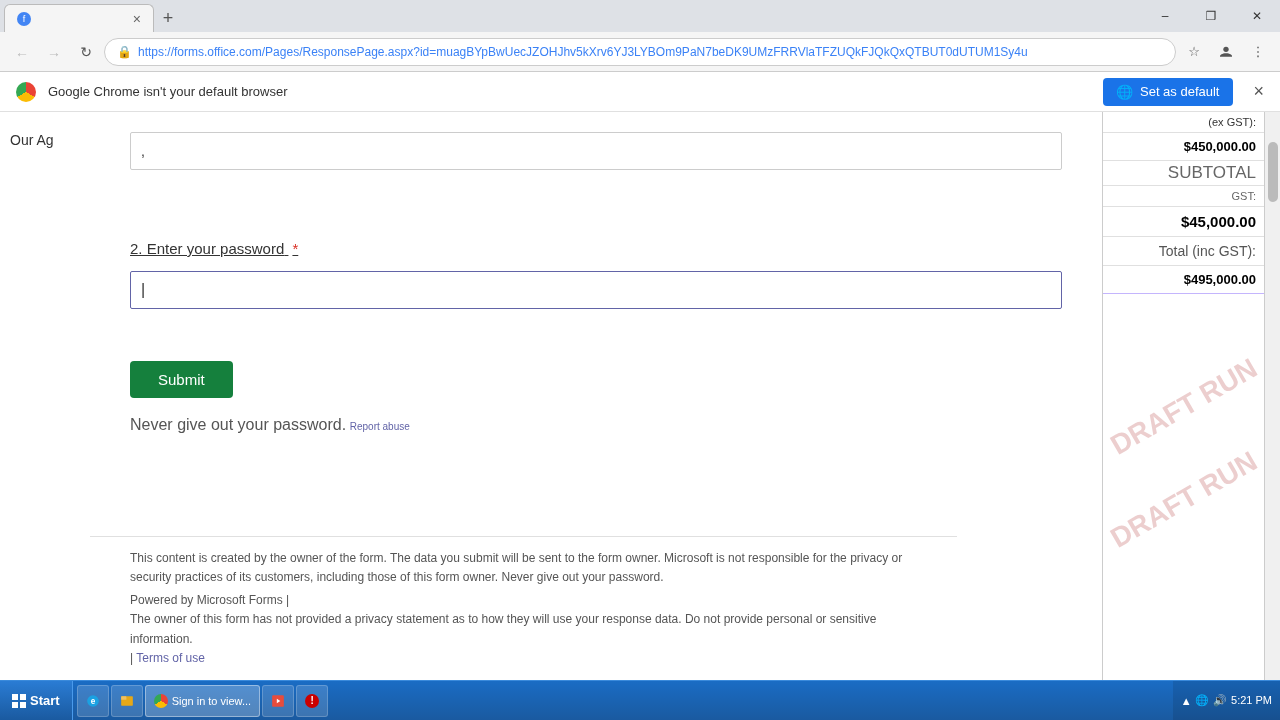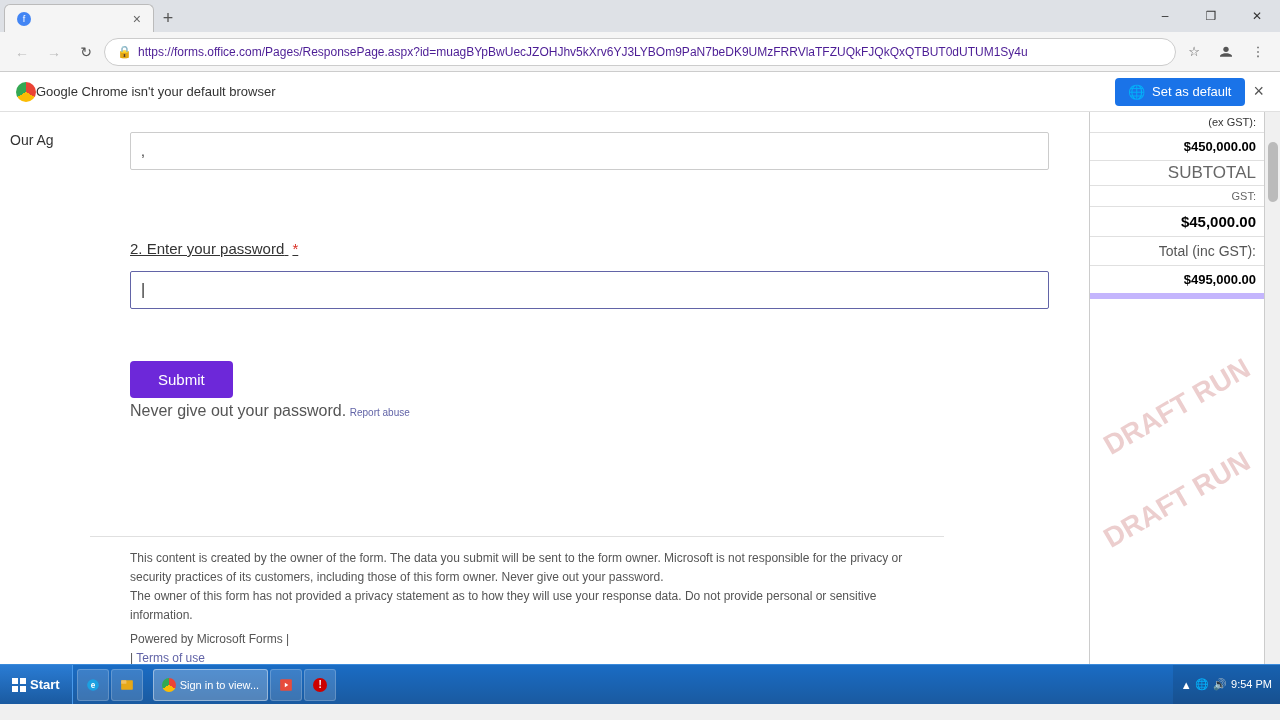--- a/index.html
+++ b/index.html
@@ -1,40 +1,40 @@
 <!DOCTYPE html>
 <html><head>
   <meta charset="utf-8">
   <style>
     * { margin: 0; padding: 0; box-sizing: border-box; }
     body { font-family: 'Segoe UI', Arial, sans-serif; font-size: 13px; background: #f0f0f0; overflow: hidden; width: 1280px; height: 720px; }
 
     
     .taskbar {
-      position: fixed; bottom: 16px; left: 0; width: 1280px; height: 40px;
+      position: fixed; bottom: 0; left: 0; width: 1280px; height: 40px;
       background: linear-gradient(to bottom, #1a6cc4, #1a5aa0);
       display: flex; align-items: center; z-index: 1000;
       border-top: 1px solid #3a8adb;
     }
     .taskbar-start {
       display: flex; align-items: center; padding: 0 12px; height: 100%;
       background: linear-gradient(to bottom, #2a7cd4, #1a5aa0);
       color: white; font-weight: bold; font-size: 13px; gap: 4px;
       border-right: 1px solid #4a9aeb;
     }
     .taskbar-apps {
       display: flex; align-items: center; height: 100%; flex: 1; padding: 0 4px; gap: 2px;
     }
     .taskbar-app-btn {
       display: flex; align-items: center; height: 32px; padding: 0 8px;
       background: rgba(255,255,255,0.15); border: 1px solid rgba(255,255,255,0.2);
       border-radius: 3px; color: white; font-size: 11px; gap: 4px; cursor: pointer;
     }
     .taskbar-app-btn.active {
-      background: rgba(255,255,255,0.25); border-color: rgba(255,255,255,0.4); margin-left: 8px;
+      background: rgba(255,255,255,0.25); border-color: rgba(255,255,255,0.4);
     }
     .taskbar-tray {
       display: flex; align-items: center; height: 100%; padding: 0 8px; gap: 4px;
       background: rgba(0,0,0,0.1); font-size: 11px; color: white;
     }
     .tray-time { text-align: center; line-height: 1.3; }
 
     
     .browser {
       position: absolute; top: 0; left: 0; width: 1280px; height: 680px;
@@ -67,28 +67,28 @@
       display: flex; align-items: center; height: 40px; background: #f5f5f5;
       border-bottom: 1px solid #ccc; padding: 0 8px; gap: 4px;
     }
     .nav-btn { width: 28px; height: 28px; border-radius: 50%; display: flex; align-items: center; justify-content: center; color: #555; font-size: 14px; cursor: pointer; }
     .nav-btn.disabled { color: #bbb; cursor: default; }
     .address-bar {
       flex: 1; height: 28px; background: white; border: 1px solid #ccc;
       border-radius: 14px; display: flex; align-items: center; padding: 0 12px;
       font-size: 12px; color: #333; gap: 6px;
     }
-    .address-text { flex: 1; overflow: hidden; text-overflow: ellipsis; white-space: nowrap; font-size: 12px; color: #4c1d95; }
+    .address-text { flex: 1; overflow: hidden; text-overflow: ellipsis; white-space: nowrap; font-size: 12px; color: #3b82f6; }
     .nav-icons { display: flex; gap: 4px; align-items: center; }
     .nav-icon-btn { width: 28px; height: 28px; border-radius: 50%; display: flex; align-items: center; justify-content: center; color: #555; font-size: 13px; cursor: pointer; }
 
     
     .default-banner {
       display: flex; align-items: center; height: 40px; background: white;
-      border-bottom: 1px solid #e0e0e0; padding: 0 16px; gap: 0;
+      border-bottom: 1px solid #e0e0e0; padding: 0 16px; gap: 12px;
     }
     .chrome-logo { width: 20px; height: 20px; border-radius: 50%; background: conic-gradient(#ea4335 120deg, #fbbc05 120deg 240deg, #34a853 240deg); flex-shrink: 0; }
     .default-banner-text { font-size: 13px; color: #333; flex: 1; }
     .set-default-btn {
       display: flex; align-items: center; gap: 6px; padding: 6px 14px;
       background: #1a73e8; color: white; border-radius: 4px; font-size: 13px; cursor: pointer;
     }
     .set-default-btn .globe { font-size: 14px; }
     .banner-close { color: #555; font-size: 18px; cursor: pointer; margin-left: 8px; }
 
@@ -108,21 +108,21 @@
 
     
     .side-label {
       position: absolute; left: 0; top: 0; width: 102px; height: 100%;
       background: white; display: flex; align-items: flex-start; padding: 20px 10px;
       font-size: 14px; color: #333; font-weight: 500; border-right: 1px solid #e0e0e0;
     }
 
     
     .right-panel {
-      width: 175px; background: white; border-left: 1px solid #ccc;
+      width: 162px; background: white; border-left: 1px solid #ccc;
       display: flex; flex-direction: column; overflow: hidden;
     }
     .right-header {
       padding: 4px 8px; font-size: 11px; color: #333; border-bottom: 1px solid #e0e0e0;
       text-align: right;
     }
 
     
     .scrollbar-area {
       width: 16px; background: #f0f0f0; border-left: 1px solid #ccc;
@@ -140,23 +140,23 @@
     .question-label .required { color: #d93025; margin-left: 4px; }
     .text-input {
       width: 100%; height: 38px; border: 1px solid #ccc; border-radius: 2px;
       padding: 0 10px; font-size: 14px; color: #333; outline: none;
     }
     .text-input.active { border-color: #6264a7; }
     .input-with-cursor { position: relative; }
     @keyframes blink { 0%,100%{opacity:1;} 50%{opacity:0;} }
 
     .submit-btn {
-      display: inline-block; padding: 10px 28px; background: #6d28d9;
+      display: inline-block; padding: 10px 28px; background: #15803d;
       color: white; border: none; border-radius: 4px; font-size: 15px;
-      cursor: pointer; margin-bottom: 0;
+      cursor: pointer; margin-bottom: 14px;
     }
 
     .warning-text { font-size: 16px; color: #555; display: inline; }
     .report-link { font-size: 10px; color: #6264a7; text-decoration: none; cursor: pointer; }
 
     
     .page-footer {
       position: absolute; bottom: 0; left: 0; right: 145px;
       background: white; padding: 12px 40px; font-size: 12px; color: #555;
       border-top: 1px solid #e0e0e0; line-height: 1.6;
@@ -265,41 +265,41 @@
         <div>
           <span class="warning-text">Never give out your password.</span>
           <span> </span>
           <a class="report-link">Report abuse</a>
         </div>
 
       </div>
 
       <div class="page-footer">
         <div>This content is created by the owner of the form. The data you submit will be sent to the form owner. Microsoft is not responsible for the privacy or security practices of its customers, including those of this form owner. Never give out your password.</div>
-        <div>The owner of this form has not provided a privacy statement as to how they will use your response data. Do not provide personal or sensitive information.</div>
         <div style="margin-top:4px;">
           <span>Powered by Microsoft Forms |</span>
         </div>
+        <div>The owner of this form has not provided a privacy statement as to how they will use your response data. Do not provide personal or sensitive information.</div>
         <div class="footer-links">
           <span>| </span>
           <a>Terms of use</a>
         </div>
       </div>
     </div>
 
     <div class="right-panel">
       <div class="right-header">(ex GST):</div>
       <div style="position:relative; flex:1;">
 
         <div style="padding: 6px 8px; font-size:13px; font-weight:600; text-align:right; border-bottom:1px solid #e0e0e0;">$450,000.00</div>
         <div style="padding: 2px 8px; font-size:17px; color:#666; text-align:right; border-bottom:1px solid #e0e0e0;">SUBTOTAL</div>
         <div style="padding: 4px 8px; font-size:11px; color:#666; text-align:right; border-bottom:1px solid #e0e0e0;">GST:</div>
         <div style="padding: 6px 8px; font-size:15px; font-weight:600; text-align:right; border-bottom:1px solid #e0e0e0;">$45,000.00</div>
         <div style="padding: 6px 8px; font-size:14px; color:#555; text-align:right; border-bottom:1px solid #e0e0e0;">Total (inc GST):</div>
-        <div style="padding: 6px 8px; font-size:13px; font-weight:700; text-align:right; border-bottom:6px solid #c4b5fd;">$495,000.00</div>
+        <div style="padding: 6px 8px; font-size:13px; font-weight:700; text-align:right; border-bottom:1px solid #c4b5fd;">$495,000.00</div>
         <div class="watermark">DRAFT RUN</div>
         <div class="watermark2">DRAFT RUN</div>
       </div>
     </div>
 
     <div class="scrollbar-area">
       <div class="scrollbar-thumb"></div>
     </div>
   </div>
 </div>
@@ -342,16 +342,16 @@
     <div class="taskbar-app-btn">
       <div style="width:14px;height:14px;border-radius:50%;background:#cc0000;display:flex;align-items:center;justify-content:center;color:white;font-size:10px;font-weight:bold;">!</div>
     </div>
   </div>
 
   <div class="taskbar-tray">
     <span>▲</span>
     <span>🌐</span>
     <span>🔊</span>
     <div class="tray-time">
-      <div>9:54 PM</div>
+      <div>5:21 PM</div>
     </div>
   </div>
 </div>
 
 </body></html>

